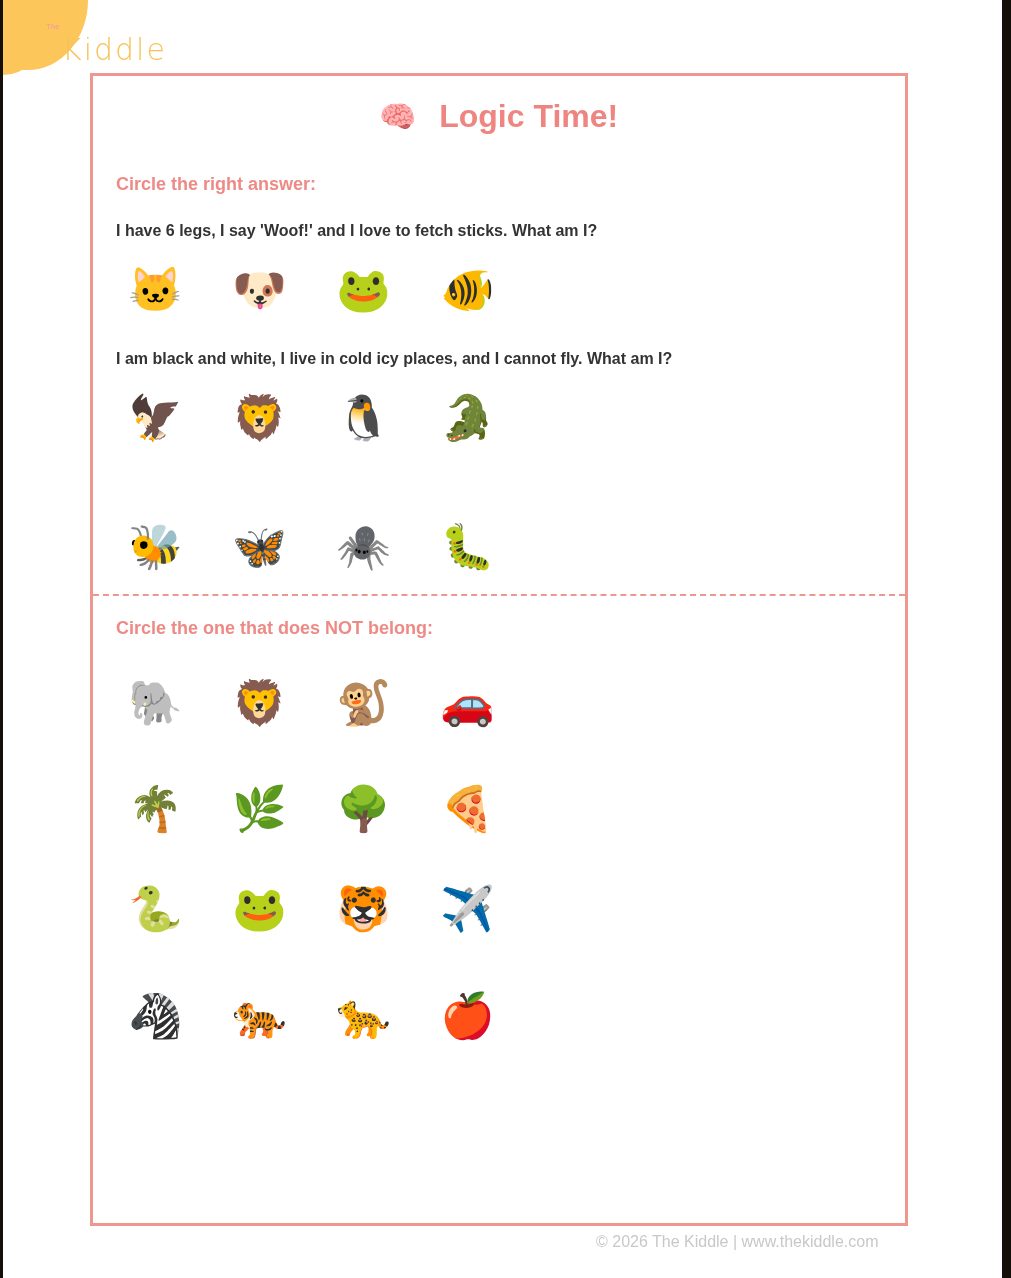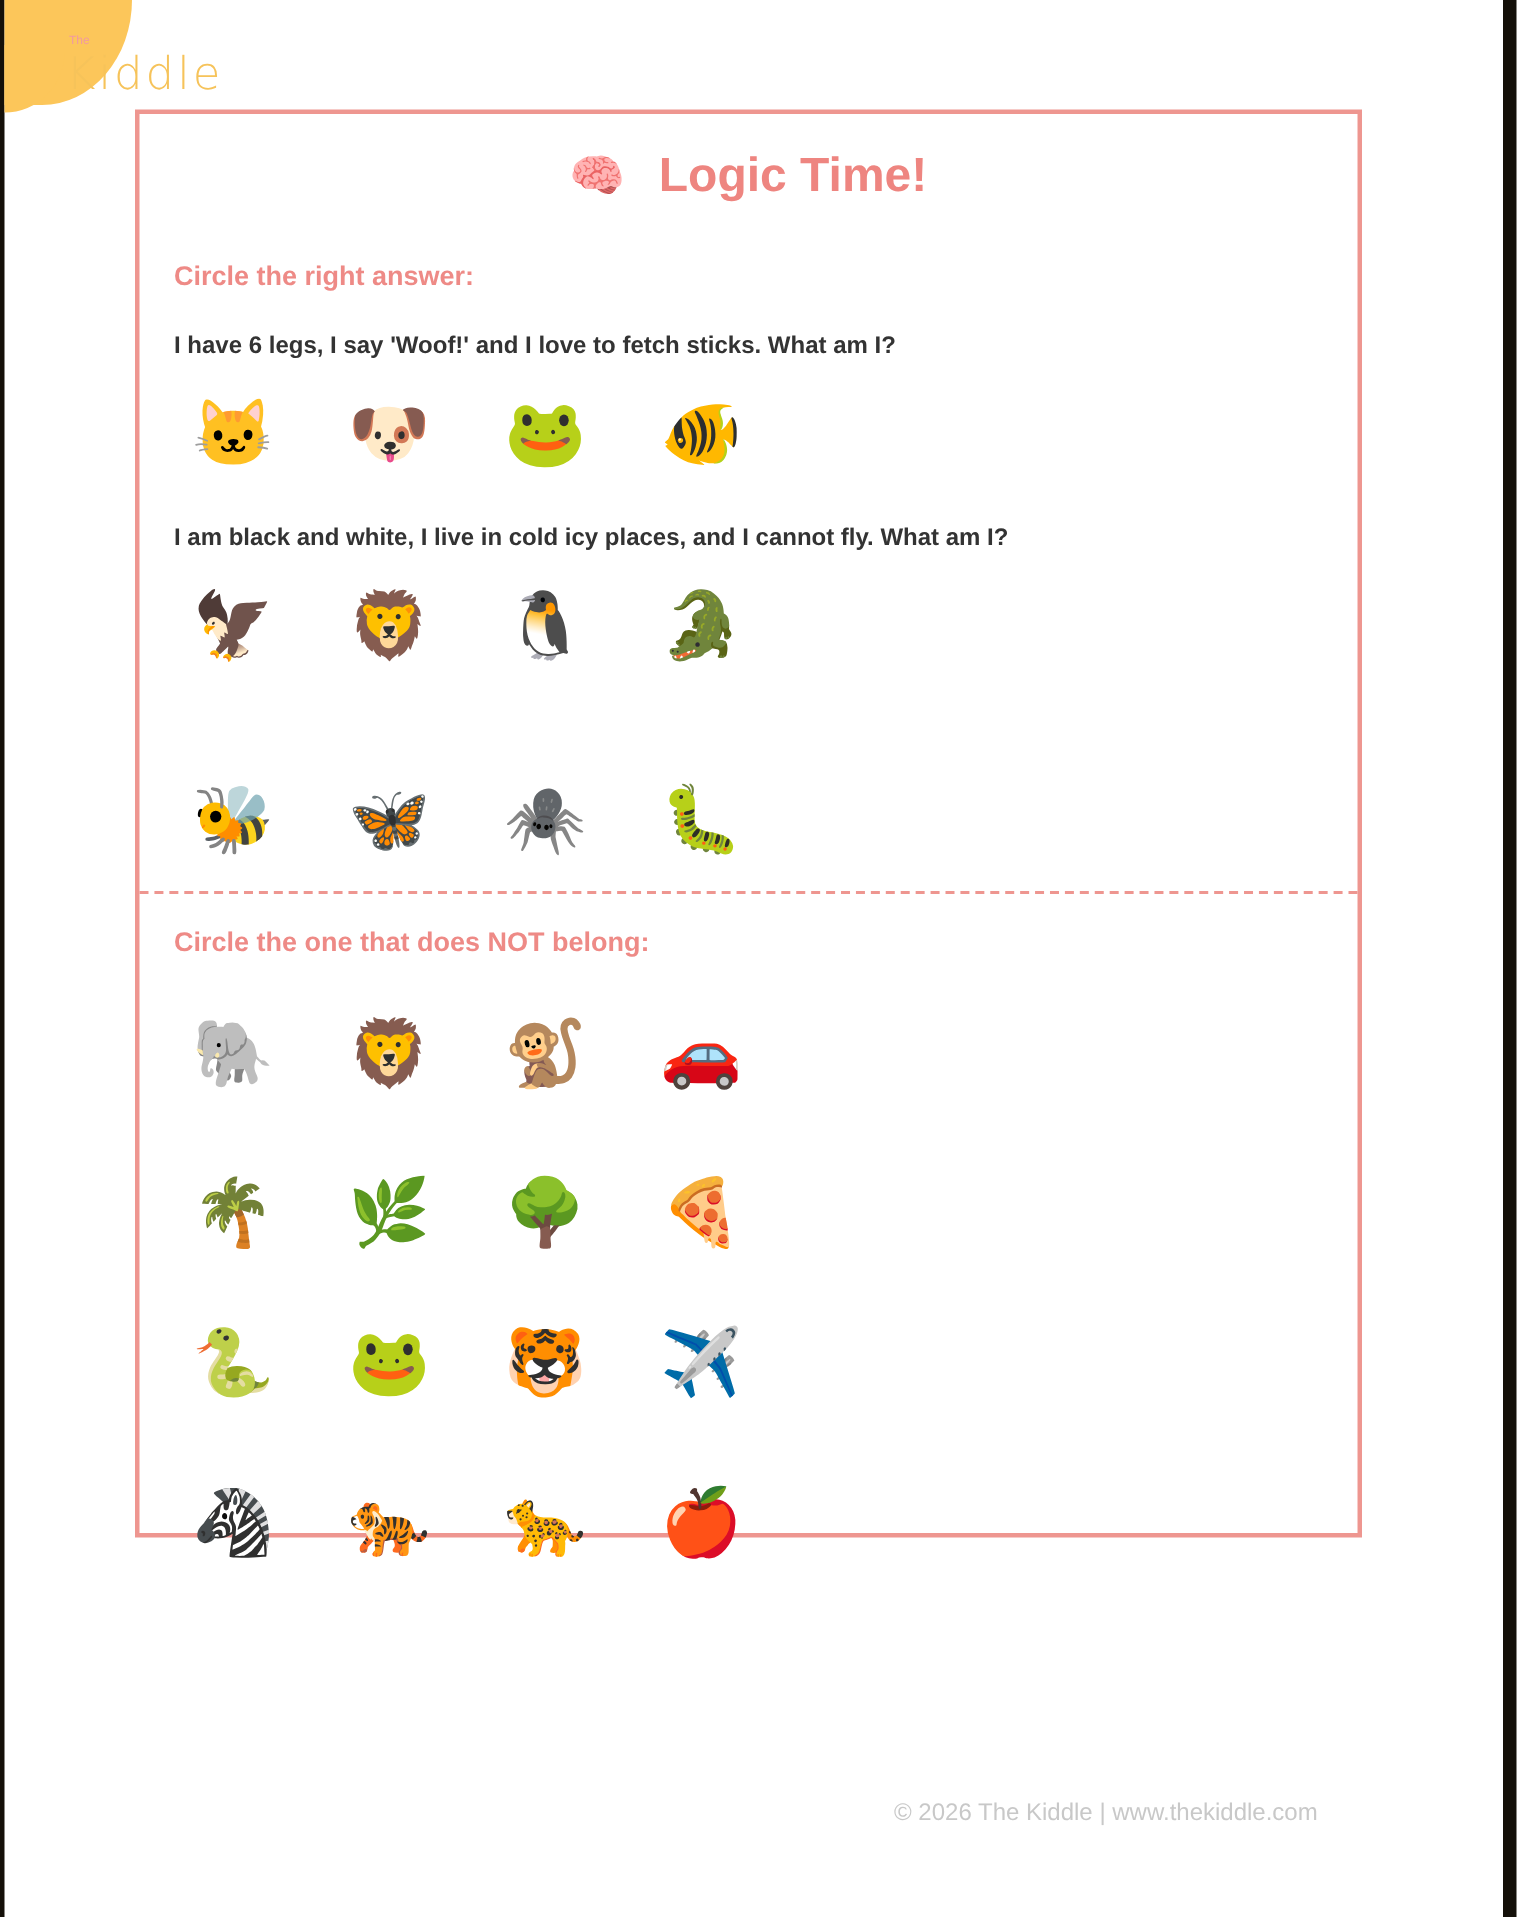--- a/index.html
+++ b/index.html
@@ -2,30 +2,30 @@
 <html><head>
 <meta charset="utf-8">
 <style>
   html, body { margin:0; padding:0; }
   body { width:1011px; height:1278px; background:#141009; position:relative; overflow:hidden; font-family:"Liberation Sans", sans-serif; }
   .page { position:absolute; left:3px; top:0; width:999px; height:1278px; background:#ffffff; overflow:hidden; }
   .blob { position:absolute; left:-30px; top:-40px; width:115px; height:110px; background:#fcc65a; border-radius:0 0 60px 20px / 0 0 70px 30px; }
   .blob2 { position:absolute; left:-10px; top:30px; width:50px; height:45px; background:#fcc65a; border-radius:0 0 40px 0; }
   .logo { position:absolute; left:41px; top:22px; }
   .logo-the { position:absolute; left:2px; top:0; font-size:8px; color:#f19aa0; }
-  .logo-word { position:absolute; left:0; top:10px; font-size:30px; letter-spacing:2px; color:#f6c35a; font-family:"DejaVu Sans", sans-serif; font-weight:300; }
-  .card { position:absolute; left:87px; top:73px; width:818px; height:952px; border:3px solid #ee9690; box-sizing:border-box; }
+  .logo-word { position:absolute; left:18px; top:10px; font-size:30px; letter-spacing:2px; color:#f6c35a; font-family:"DejaVu Sans", sans-serif; font-weight:300; }
+  .card { position:absolute; left:87px; top:73px; width:818px; height:1153px; border:3px solid #ee9690; box-sizing:border-box; }
   .title { position:absolute; left:0; right:0; top:22px; text-align:center; font-size:32px; font-weight:bold; color:#ee8580; }
   .title .brain { font-size:30px; margin-right:22px; }
   .section-h { position:absolute; left:23px; font-size:18px; font-weight:bold; color:#ee8a86; }
   .q { position:absolute; left:23px; font-size:16px; font-weight:bold; color:#333; }
   .row { position:absolute; left:35px; display:flex; }
   .emo { width:104px; font-size:44px; line-height:50px; }
   .divider { position:absolute; left:0; right:0; top:518px; border-top:2px dashed #ee9690; }
-  .footer { position:absolute; left:593px; top:1200px; font-size:16px; color:#c8c8c8; }
+  .footer { position:absolute; left:593px; top:1233px; font-size:16px; color:#c8c8c8; }
 </style>
 </head>
 <body>
 
 <div class="page">
   <div class="blob"></div>
   <div class="blob2"></div>
   <div class="logo">
     <span class="logo-the">The</span>
     <span class="logo-word">Kiddle</span>

